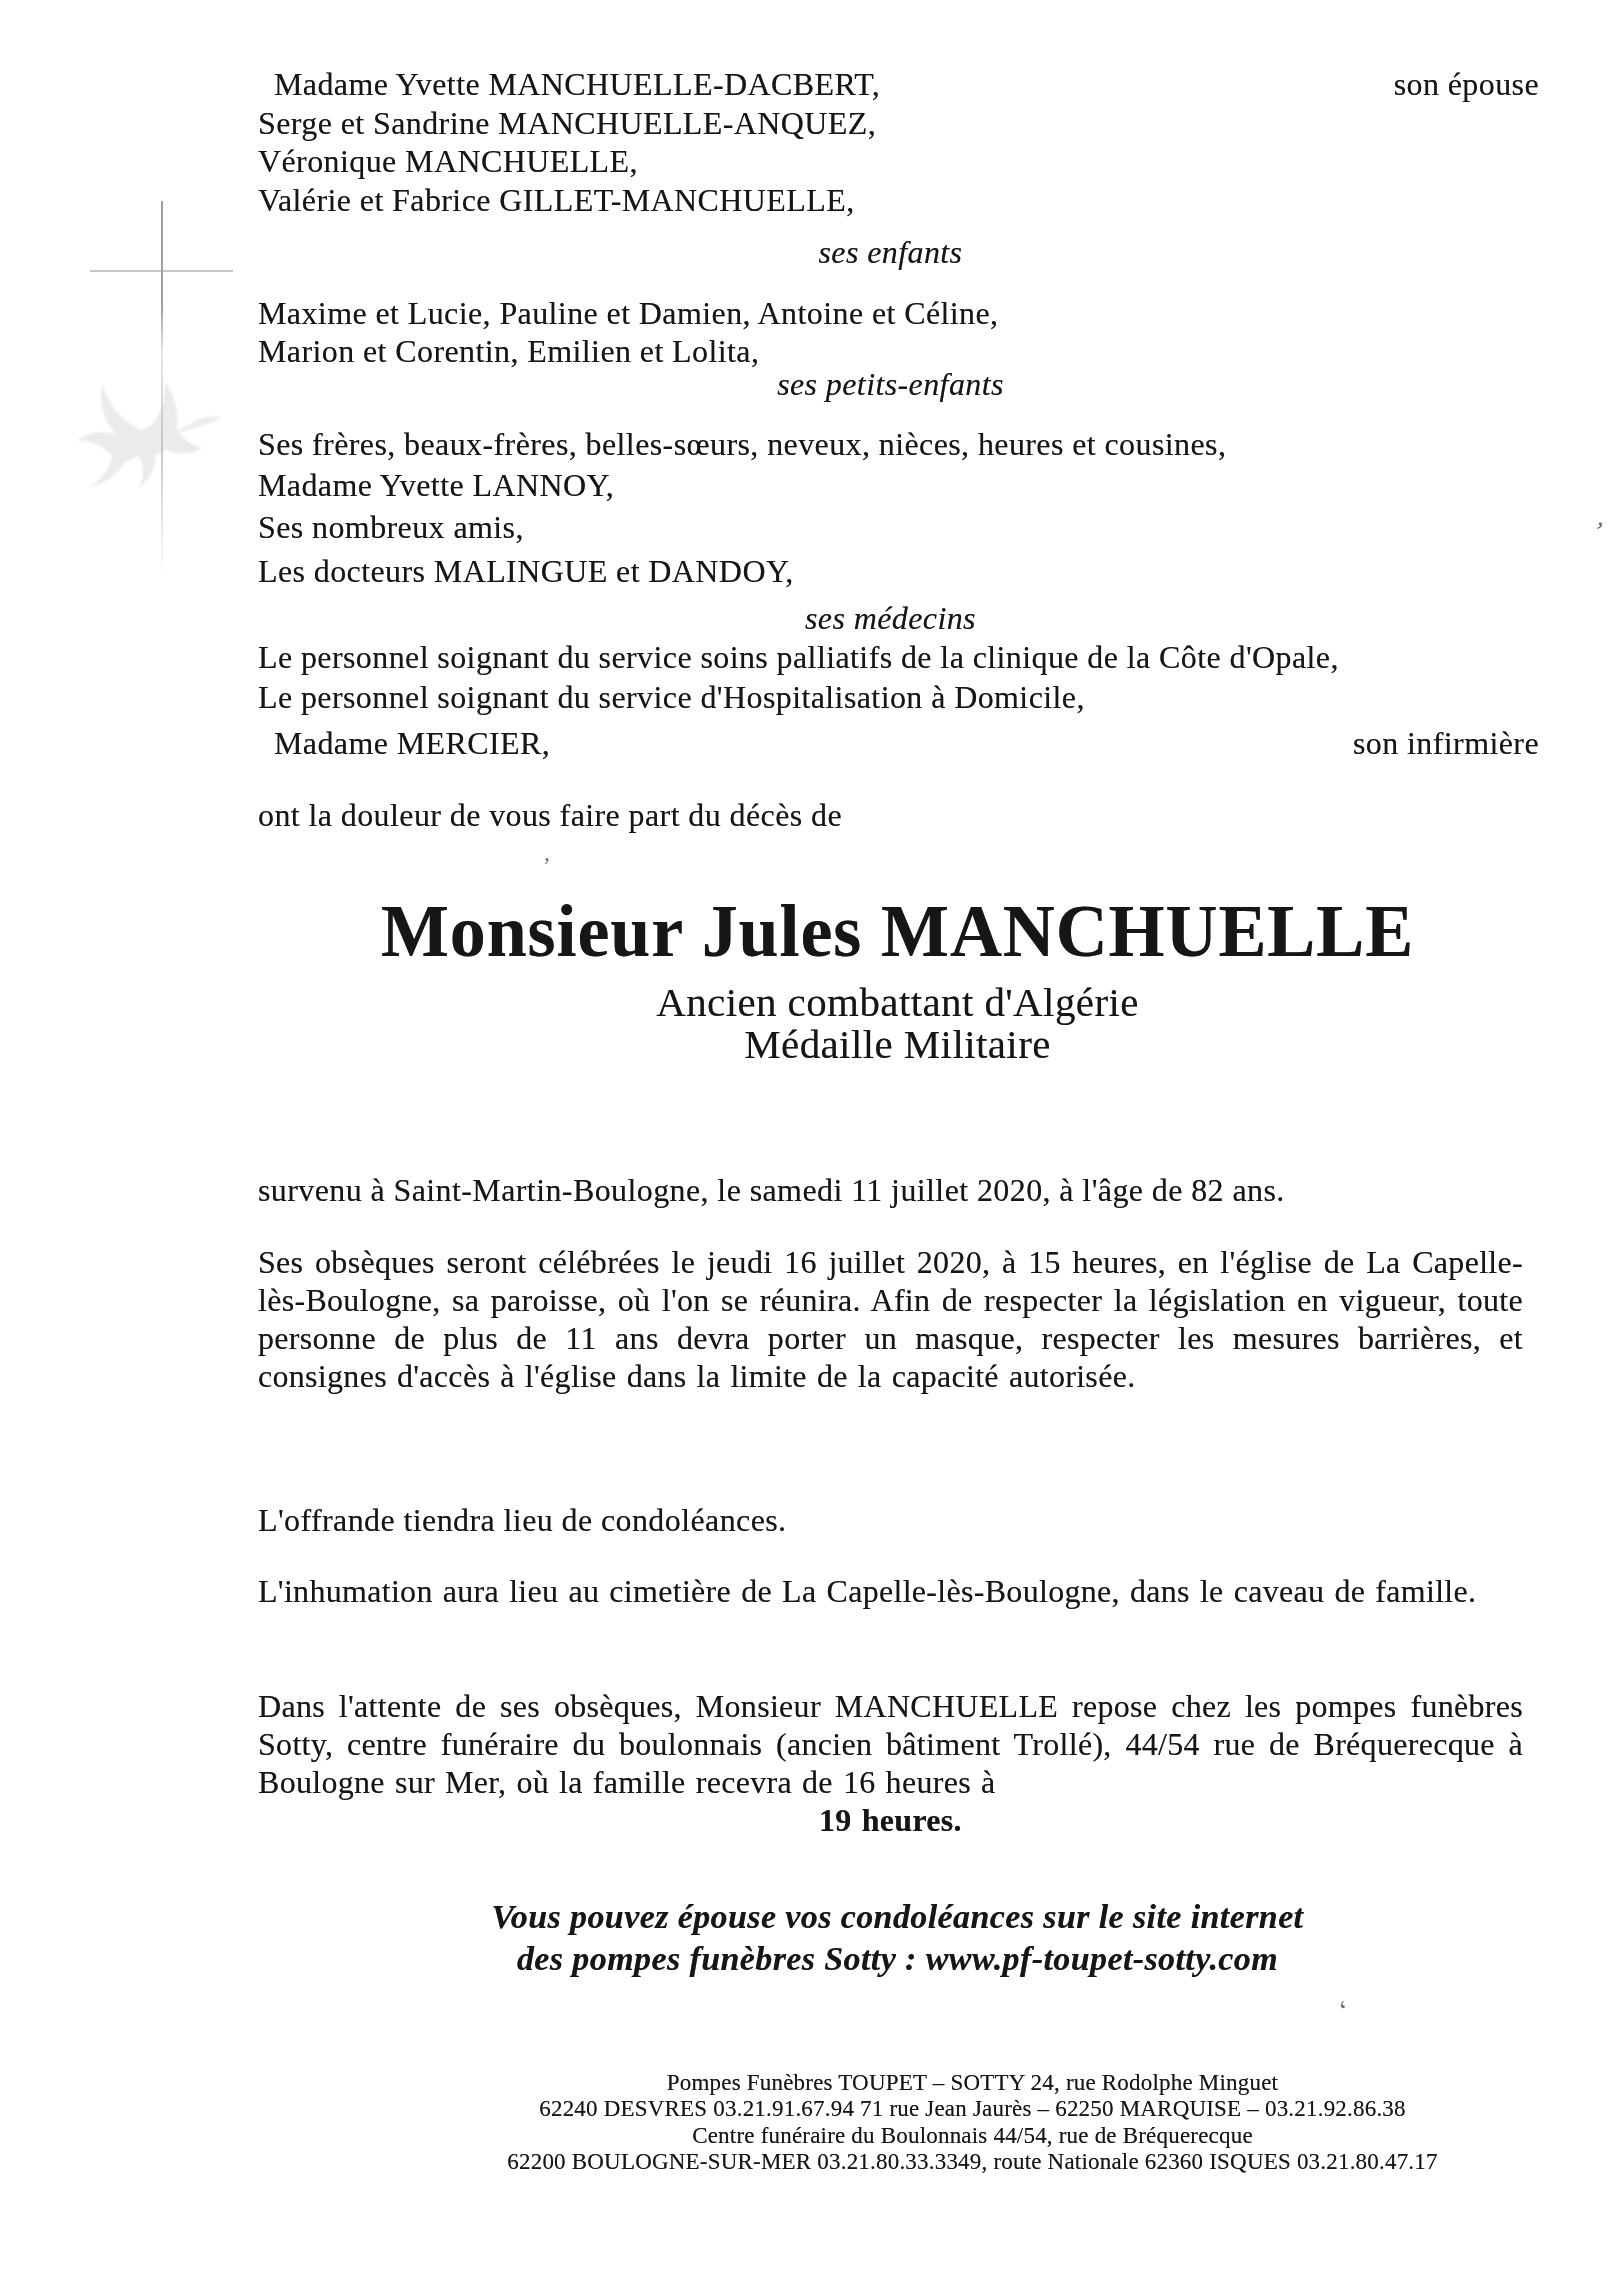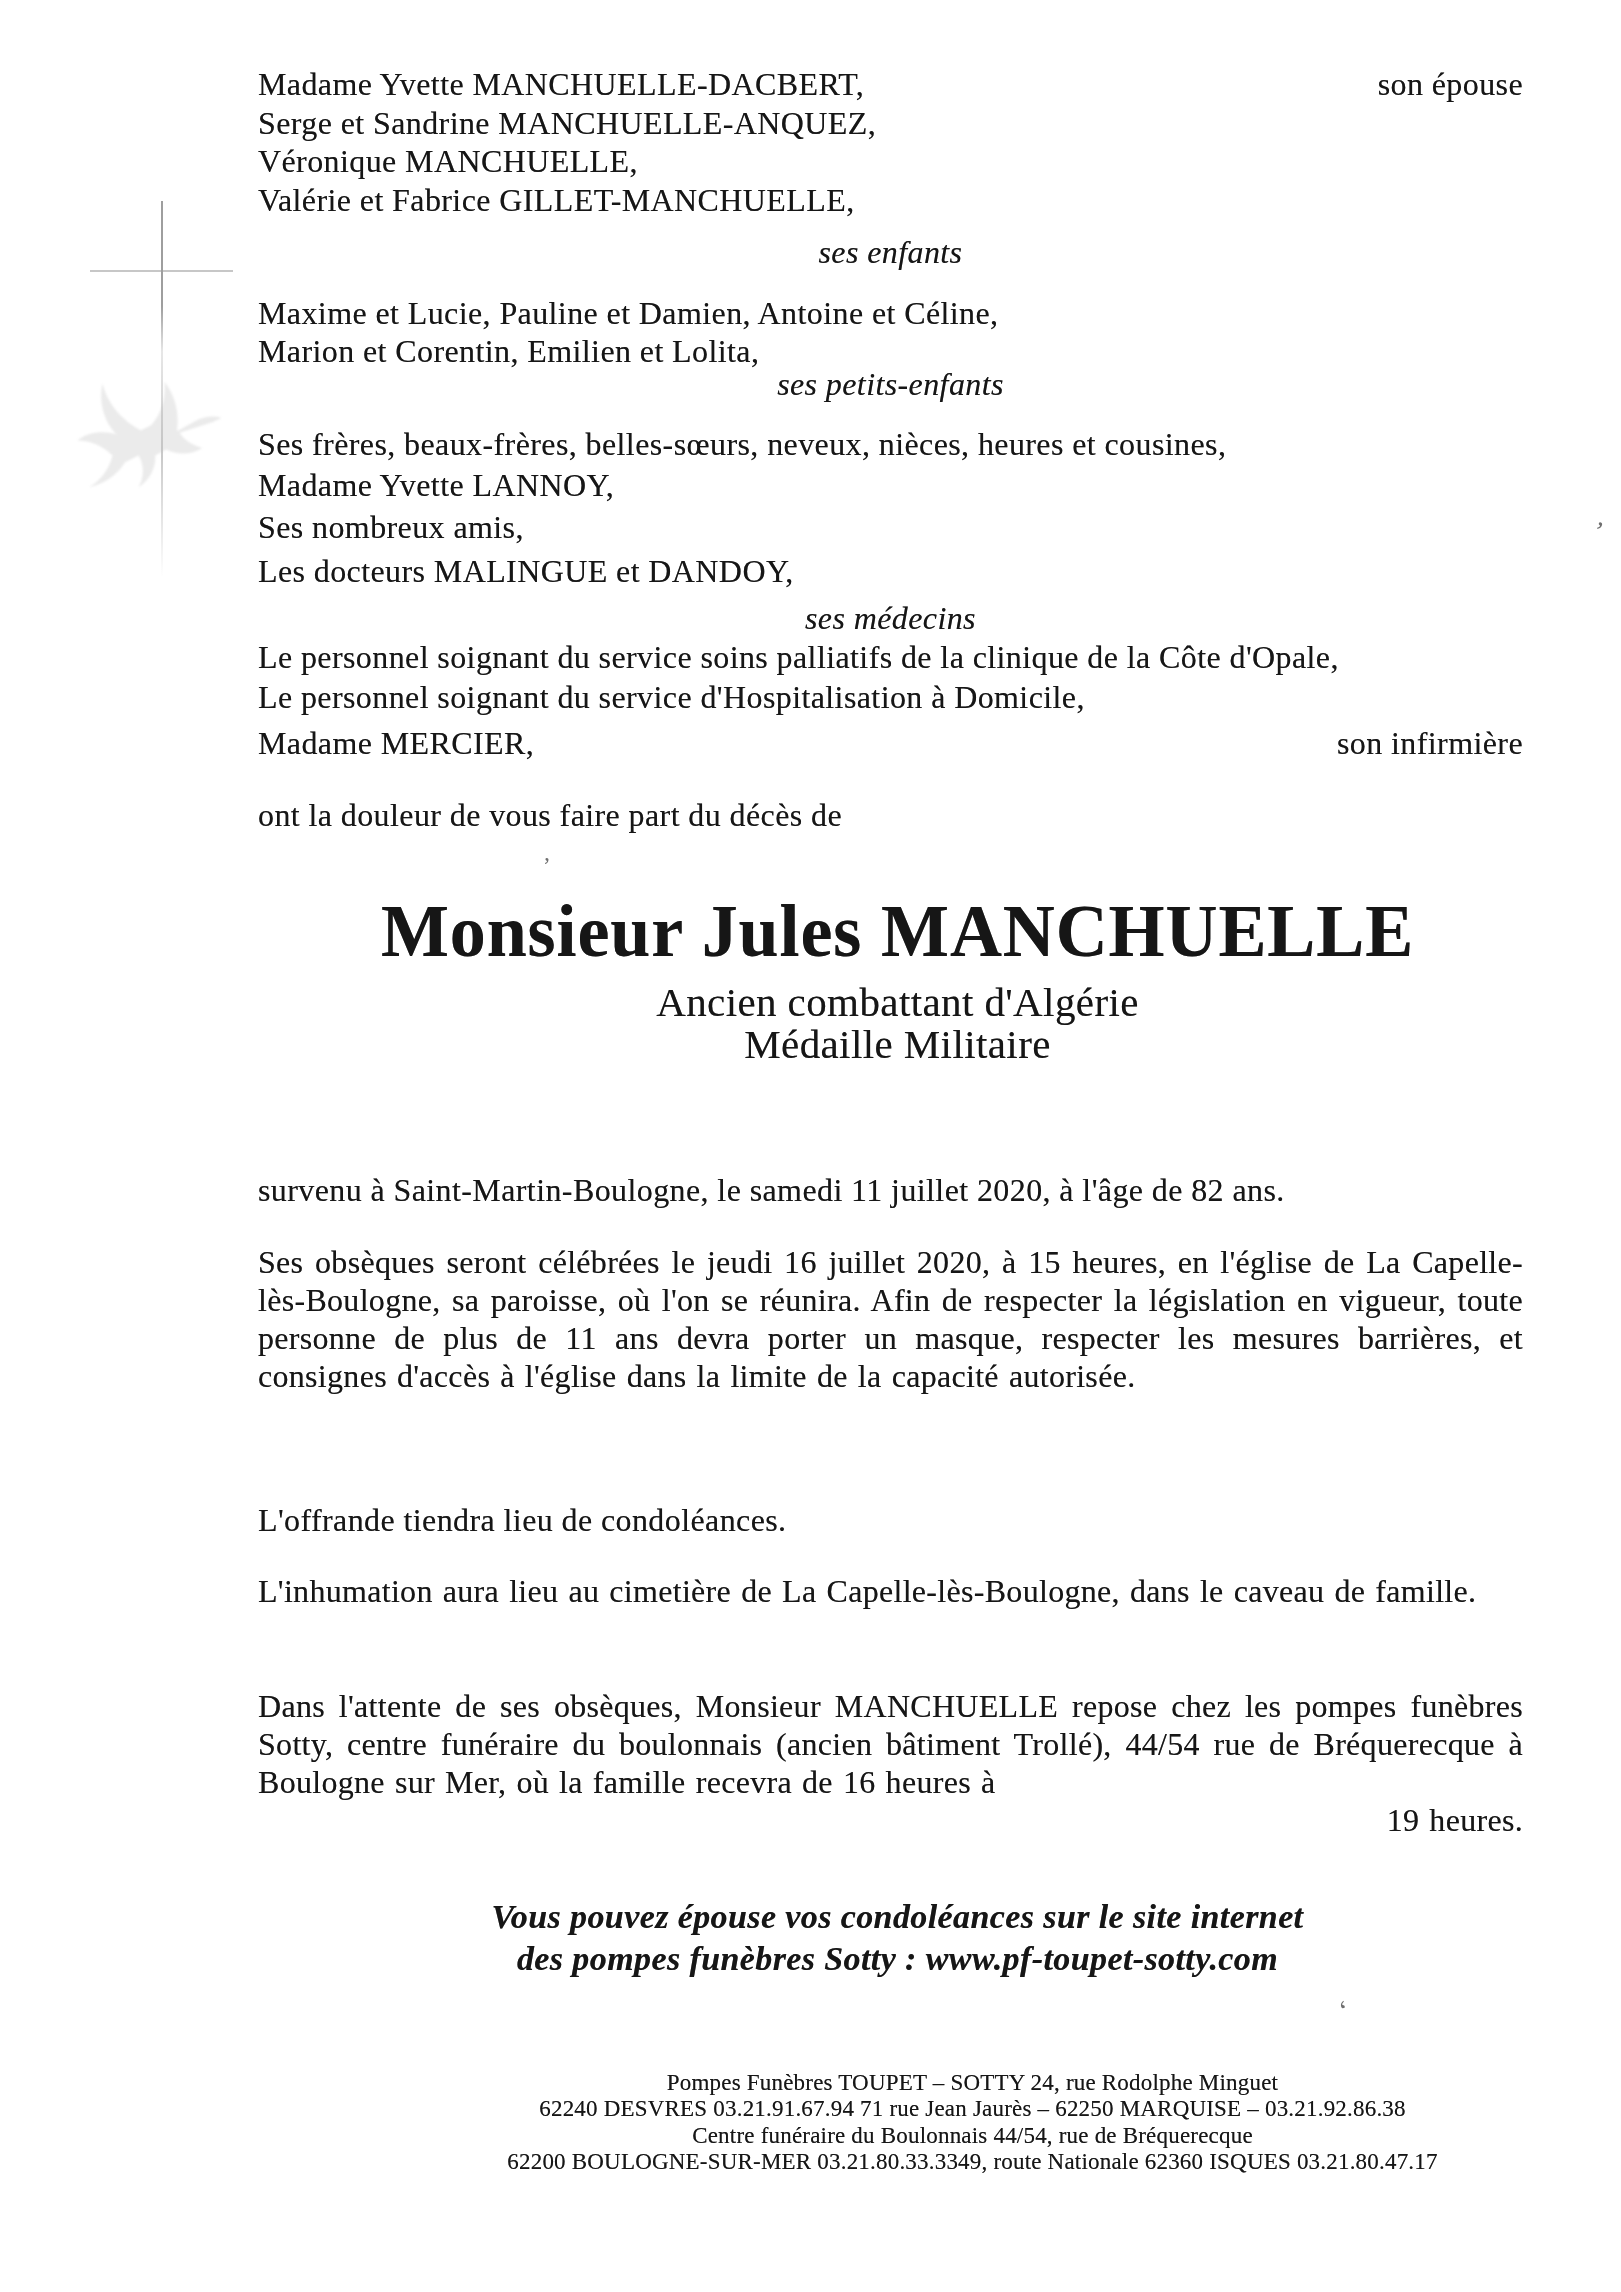--- a/index.html
+++ b/index.html
@@ -3,27 +3,27 @@
 <meta charset="utf-8">
 <style>
   html,body{margin:0;padding:0;background:#ffffff;}
   .page{
     position:relative;width:1621px;height:2293px;background:#ffffff;
     font-family:"Liberation Serif","DejaVu Serif",serif;color:#161616;
     overflow:hidden;text-shadow:0 0 0.4px rgba(20,20,20,.55);
   }
   .line{position:absolute;left:258px;width:1265px;font-size:32px;line-height:39px;
         letter-spacing:0.4px;white-space:nowrap;}
-  .dual{display:flex;justify-content:space-between;align-items:baseline;}
+  .dual{display:flex;justify-content:space-between;align-items:baseline;margin-left:16px;}
   .rlabel{position:absolute;left:258px;width:1265px;text-align:center;
           font-style:italic;font-size:32px;line-height:39px;letter-spacing:0.4px;}
   .ritalic{}
   .block{position:absolute;left:258px;width:1265px;font-size:32px;line-height:38px;
          letter-spacing:0.3px;text-align:justify;word-spacing:1.8px;}
-  .tail{text-align:right;}
+  .tail{text-align:center;font-weight:bold;}
   .center{position:absolute;left:265px;width:1265px;text-align:center;}
   .main-name{font-size:72px;font-weight:bold;line-height:81px;letter-spacing:0.9px;
              transform:scaleY(1.03);}
   .sub{font-size:41px;font-weight:normal;line-height:41px;letter-spacing:0.4px;}
   .itblock{font-size:34px;font-weight:bold;font-style:italic;line-height:42px;letter-spacing:0.4px;}
   .footer{position:absolute;top:2070px;left:325px;width:1295px;text-align:center;
           font-size:23px;line-height:26.4px;letter-spacing:0.2px;}
   .footer div{white-space:nowrap;}
   
   .cross-h{position:absolute;left:90px;top:270px;width:143px;height:1.8px;

